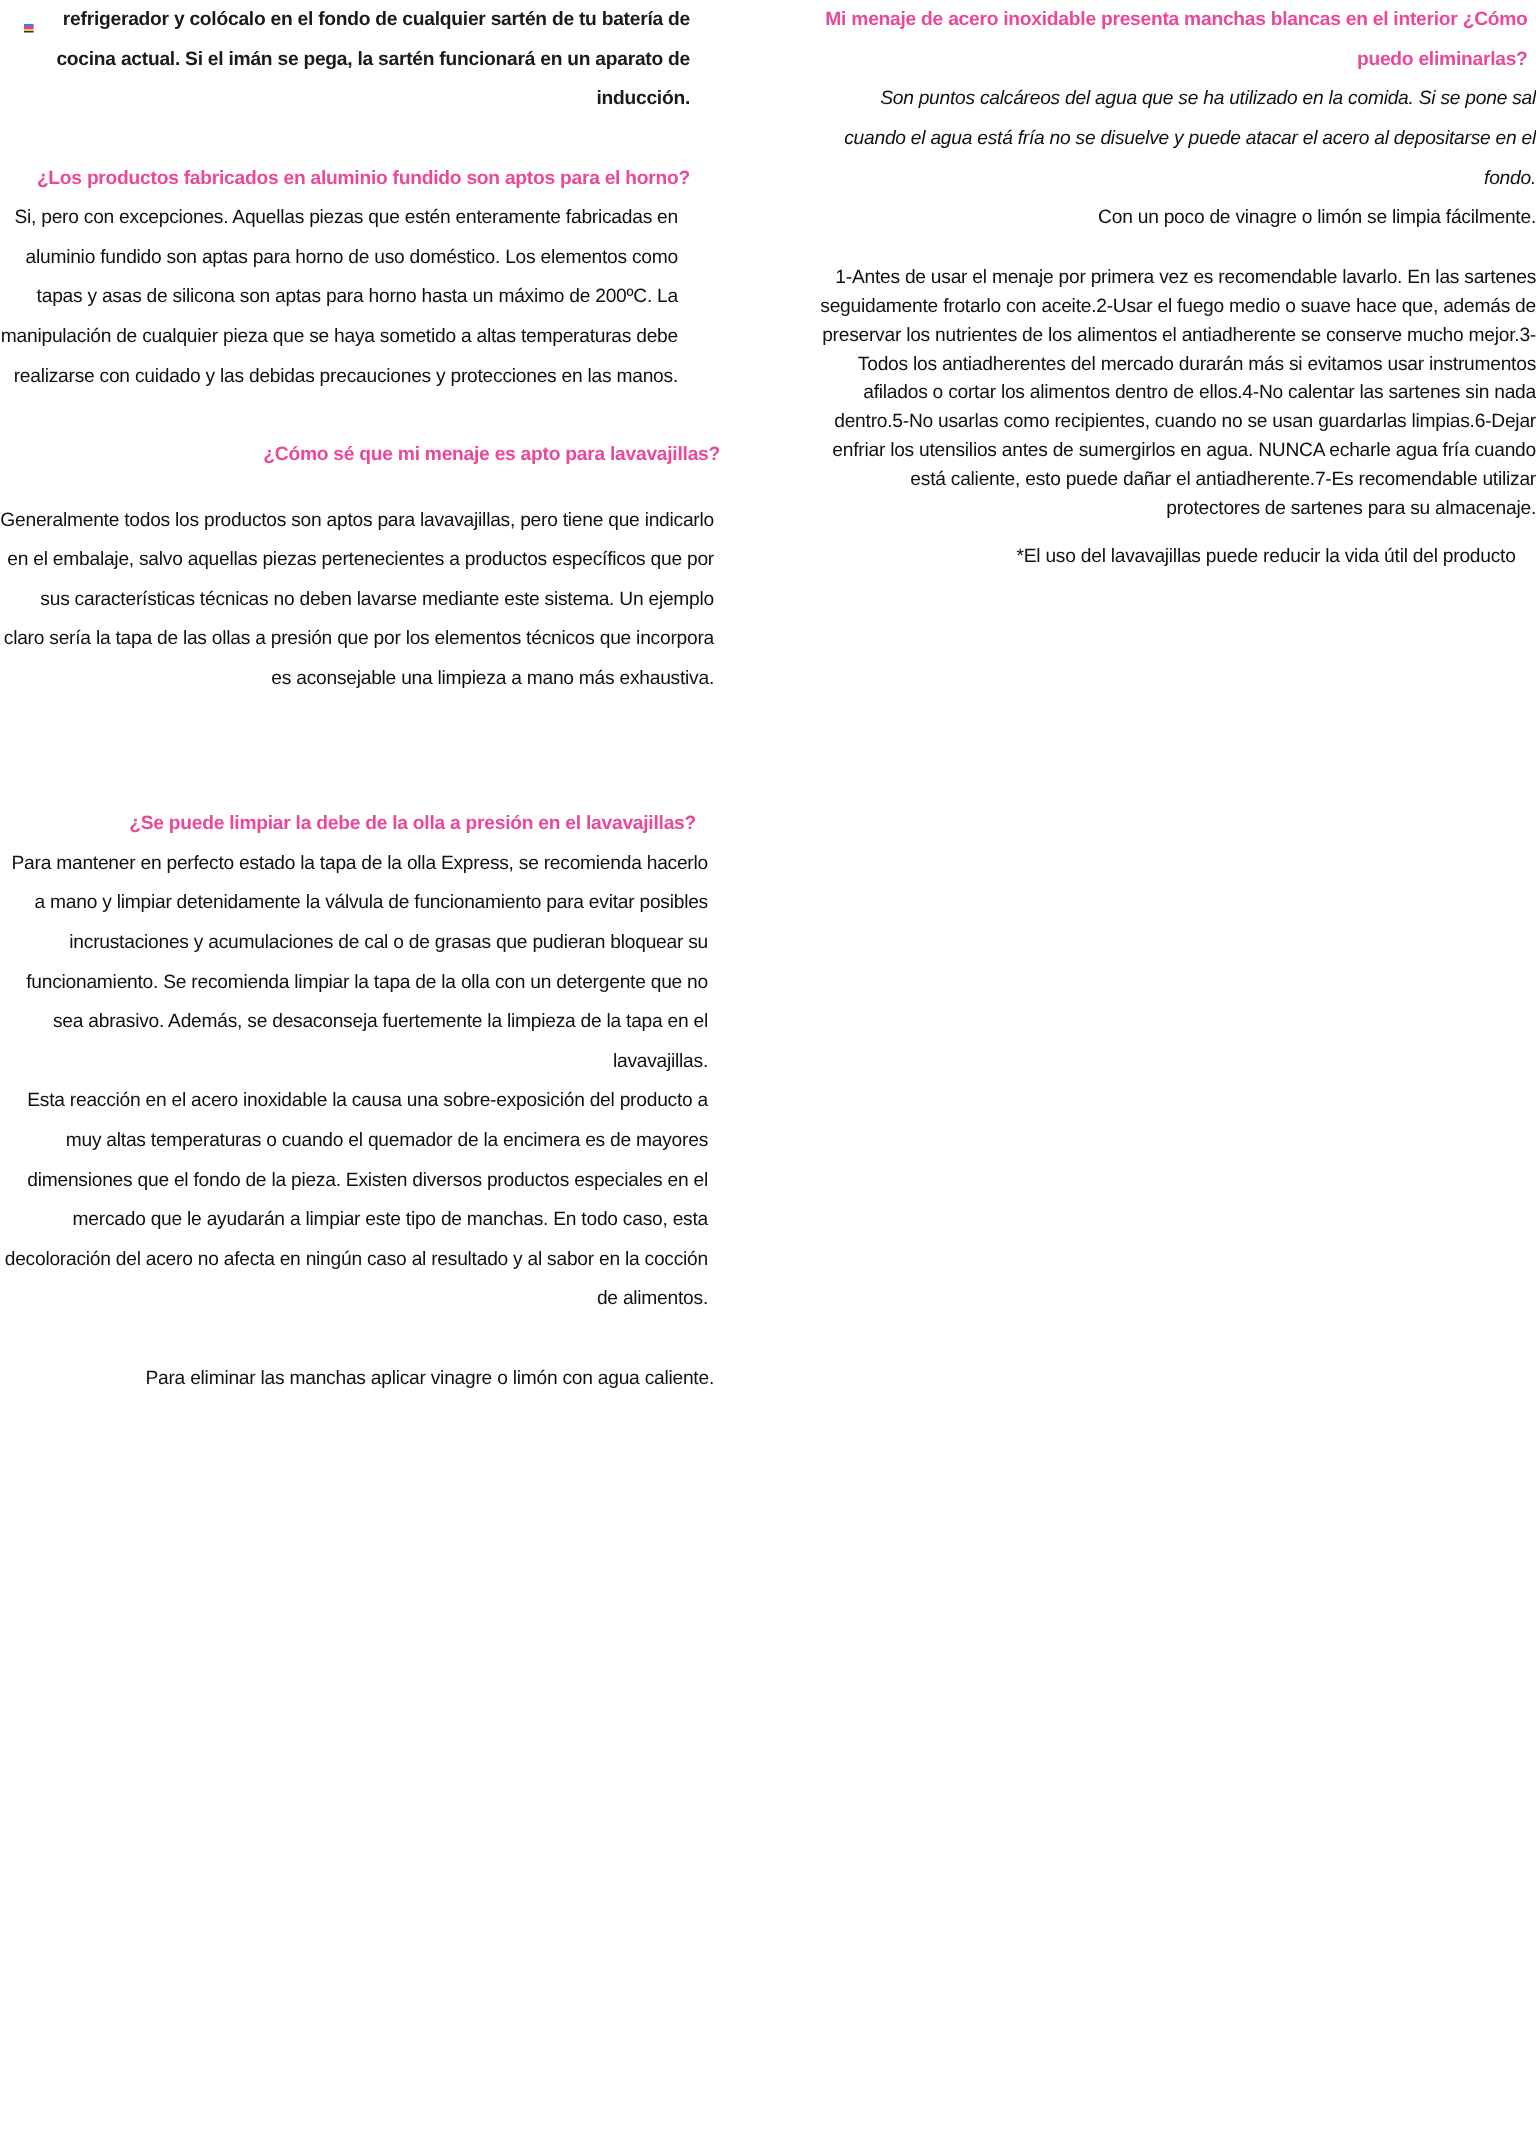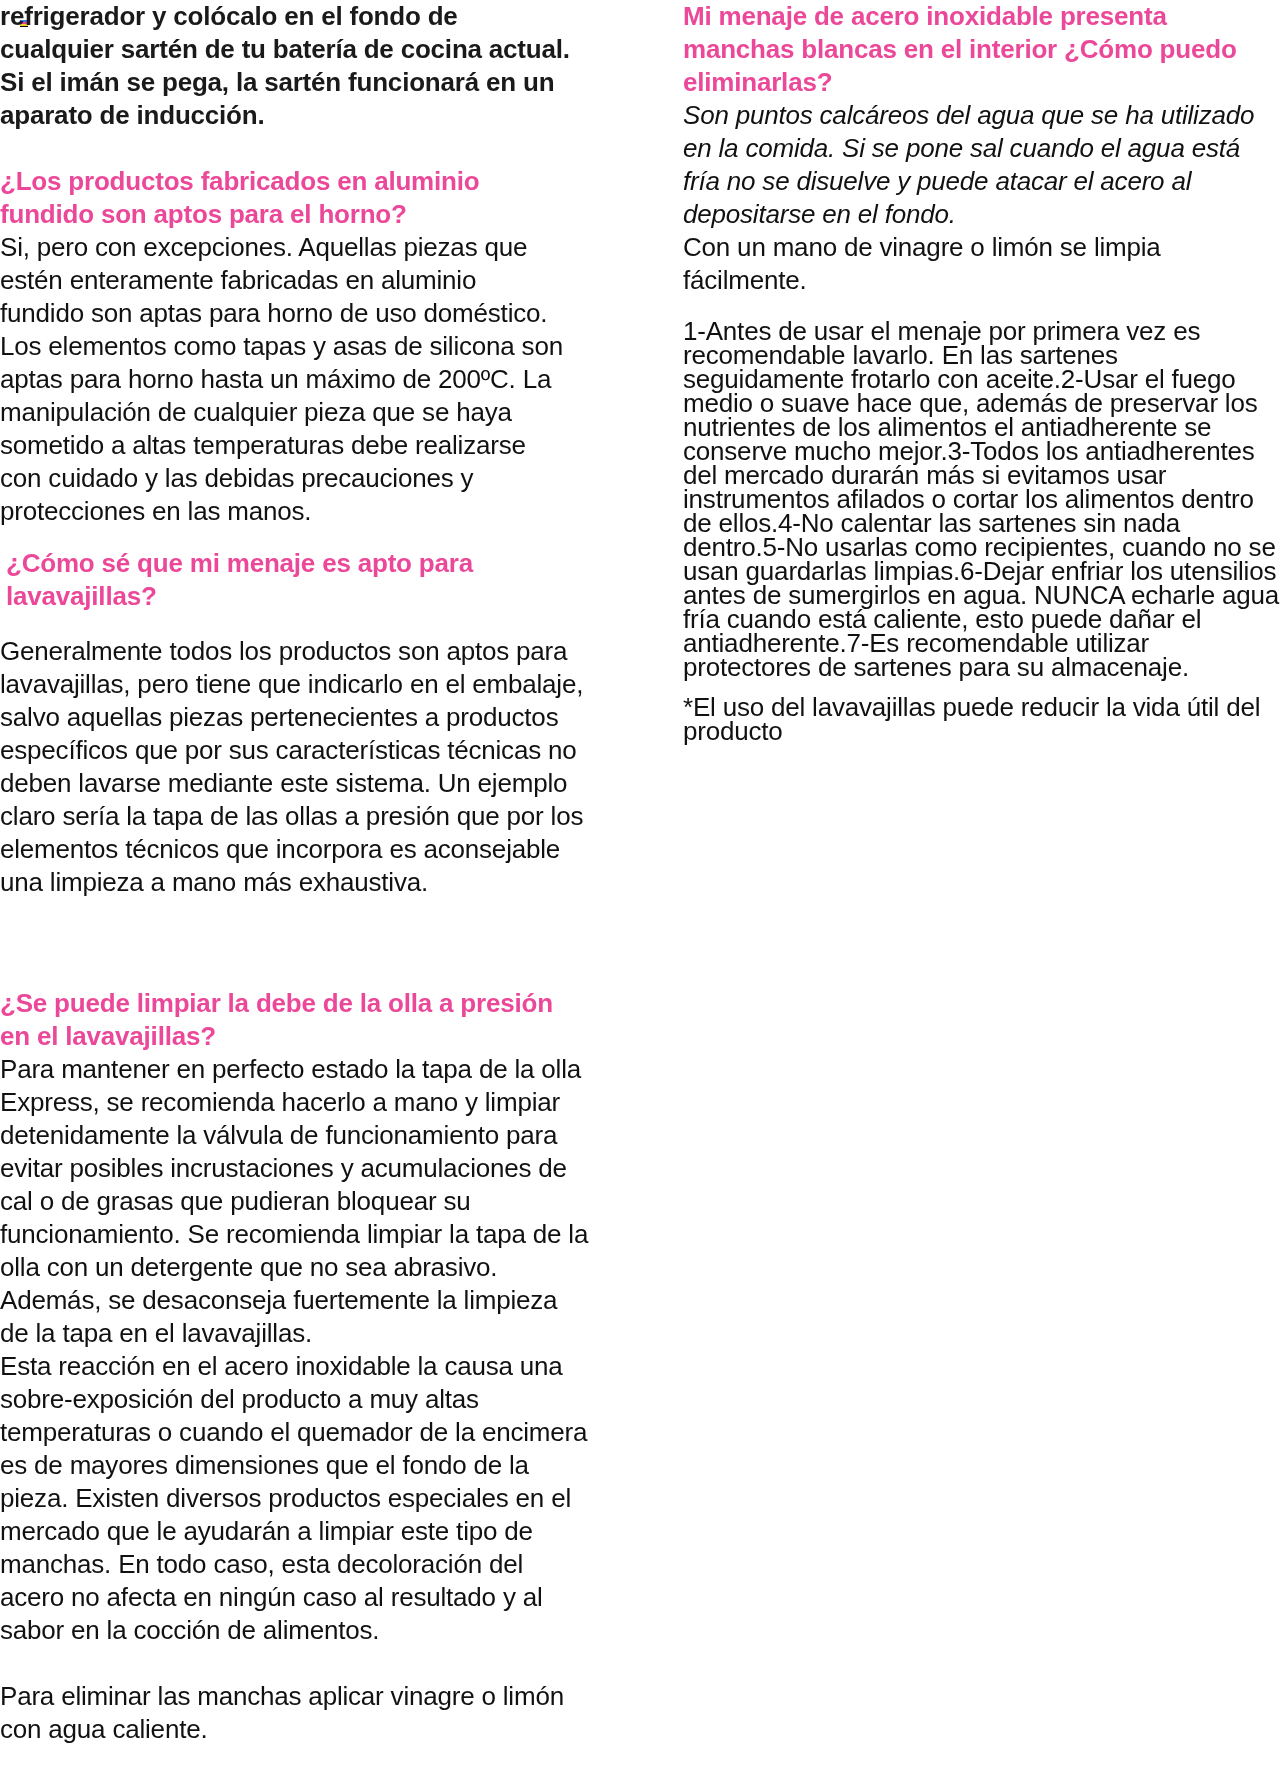--- a/index.html
+++ b/index.html
@@ -16,23 +16,24 @@
       color: #111111;
     }
     .col {
       position: absolute;
       top: 0;
     }
     .col-left { left: 0; width: 600px; }
     .col-right { left: 683px; width: 597px; }
     p, h2 {
       margin: 0;
-      font-size: 26px;
+      font-size: 16px;
       line-height: 33px;
       letter-spacing: -0.2px;
+      text-align: right;
     }
     .bold-dark { font-weight: bold; color: #1a1a1a; }
     h2 {
       color: #ec4899;
       font-weight: bold;
     }
     .rec p { line-height: 24px; }
     .mark {
       position: absolute;
       left: 20px;
@@ -47,32 +48,32 @@
 <body>
 
 <div class="mark"></div>
 
 <div class="col col-left">
   <p class="bold-dark" style="width:575px;">refrigerador y colócalo en el fondo de cualquier sartén de tu batería de cocina actual. Si el imán se pega, la sartén funcionará en un aparato de inducción.</p>
 
   <h2 style="margin-top:33px; width:575px;">¿Los productos fabricados en aluminio fundido son aptos para el horno?</h2>
   <p style="width:565px;">Si, pero con excepciones. Aquellas piezas que estén enteramente fabricadas en aluminio fundido son aptas para horno de uso doméstico. Los elementos como tapas y asas de silicona son aptas para horno hasta un máximo de 200ºC. La manipulación de cualquier pieza que se haya sometido a altas temperaturas debe realizarse con cuidado y las debidas precauciones y protecciones en las manos.</p>
 
-  <h2 style="margin-top:19px; padding-left:6px;">¿Cómo sé que mi menaje es apto para lavavajillas?</h2>
+  <h2 style="margin-top:32px; padding-left:6px;">¿Cómo sé que mi menaje es apto para lavavajillas?</h2>
   <p style="margin-top:22px; width:595px;">Generalmente todos los productos son aptos para lavavajillas, pero tiene que indicarlo en el embalaje, salvo aquellas piezas pertenecientes a productos específicos que por sus características técnicas no deben lavarse mediante este sistema. Un ejemplo claro sería la tapa de las ollas a presión que por los elementos técnicos que incorpora es aconsejable una limpieza a mano más exhaustiva.</p>
 
   <h2 style="margin-top:88px; width:580px;">¿Se puede limpiar la debe de la olla a presión en el lavavajillas?</h2>
   <p style="width:590px;">Para mantener en perfecto estado la tapa de la olla Express, se recomienda hacerlo a mano y limpiar detenidamente la válvula de funcionamiento para evitar posibles incrustaciones y acumulaciones de cal o de grasas que pudieran bloquear su funcionamiento. Se recomienda limpiar la tapa de la olla con un detergente que no sea abrasivo. Además, se desaconseja fuertemente la limpieza de la tapa en el lavavajillas.</p>
 
   <p style="width:590px;">Esta reacción en el acero inoxidable la causa una sobre-exposición del producto a muy altas temperaturas o cuando el quemador de la encimera es de mayores dimensiones que el fondo de la pieza. Existen diversos productos especiales en el mercado que le ayudarán a limpiar este tipo de manchas. En todo caso, esta decoloración del acero no afecta en ningún caso al resultado y al sabor en la cocción de alimentos.</p>
   <p style="margin-top:33px; width:595px;">Para eliminar las manchas aplicar vinagre o limón con agua caliente.</p>
 </div>
 
 <div class="col col-right">
   <h2 style="width:590px;">Mi menaje de acero inoxidable presenta manchas blancas en el interior ¿Cómo puedo eliminarlas?</h2>
   <p style="width:597px;font-style:italic;">Son puntos calcáreos del agua que se ha utilizado en la comida. Si se pone sal cuando el agua está fría no se disuelve y puede atacar el acero al depositarse en el fondo.</p>
-  <p>Con un mano de vinagre o limón se limpia fácilmente.</p>
+  <p>Con un poco de vinagre o limón se limpia fácilmente.</p>
 
   <div class="rec" style="margin-top:22px; width:597px;">
     <p>1-Antes de usar el menaje por primera vez es recomendable lavarlo. En las sartenes seguidamente frotarlo con aceite.2-Usar el fuego medio o suave hace que, además de preservar los nutrientes de los alimentos el antiadherente se conserve mucho mejor.3-Todos los antiadherentes del mercado durarán más si evitamos usar instrumentos afilados o cortar los alimentos dentro de ellos.4-No calentar las sartenes sin nada dentro.5-No usarlas como recipientes, cuando no se usan guardarlas limpias.6-Dejar enfriar los utensilios antes de sumergirlos en agua. NUNCA echarle agua fría cuando está caliente, esto puede dañar el antiadherente.7-Es recomendable utilizar protectores de sartenes para su almacenaje.</p>
     <p style="margin-top:16px; width:580px;">*El uso del lavavajillas puede reducir la vida útil del producto</p>
   </div>
 </div>
 
 </body></html>

